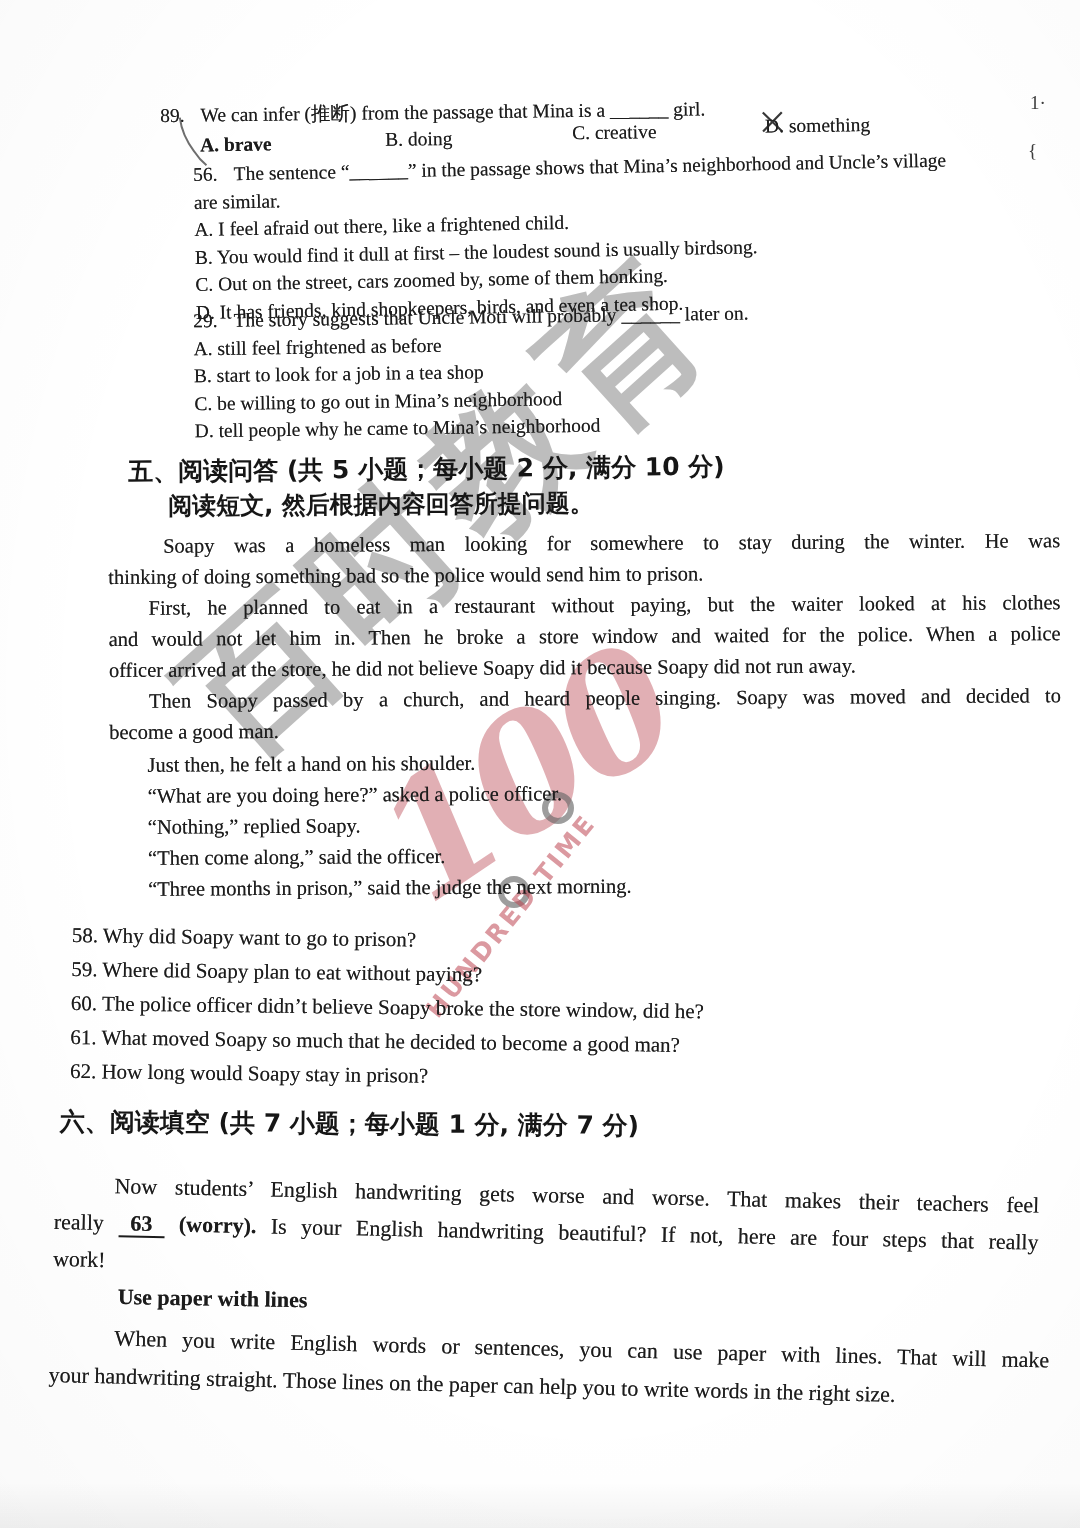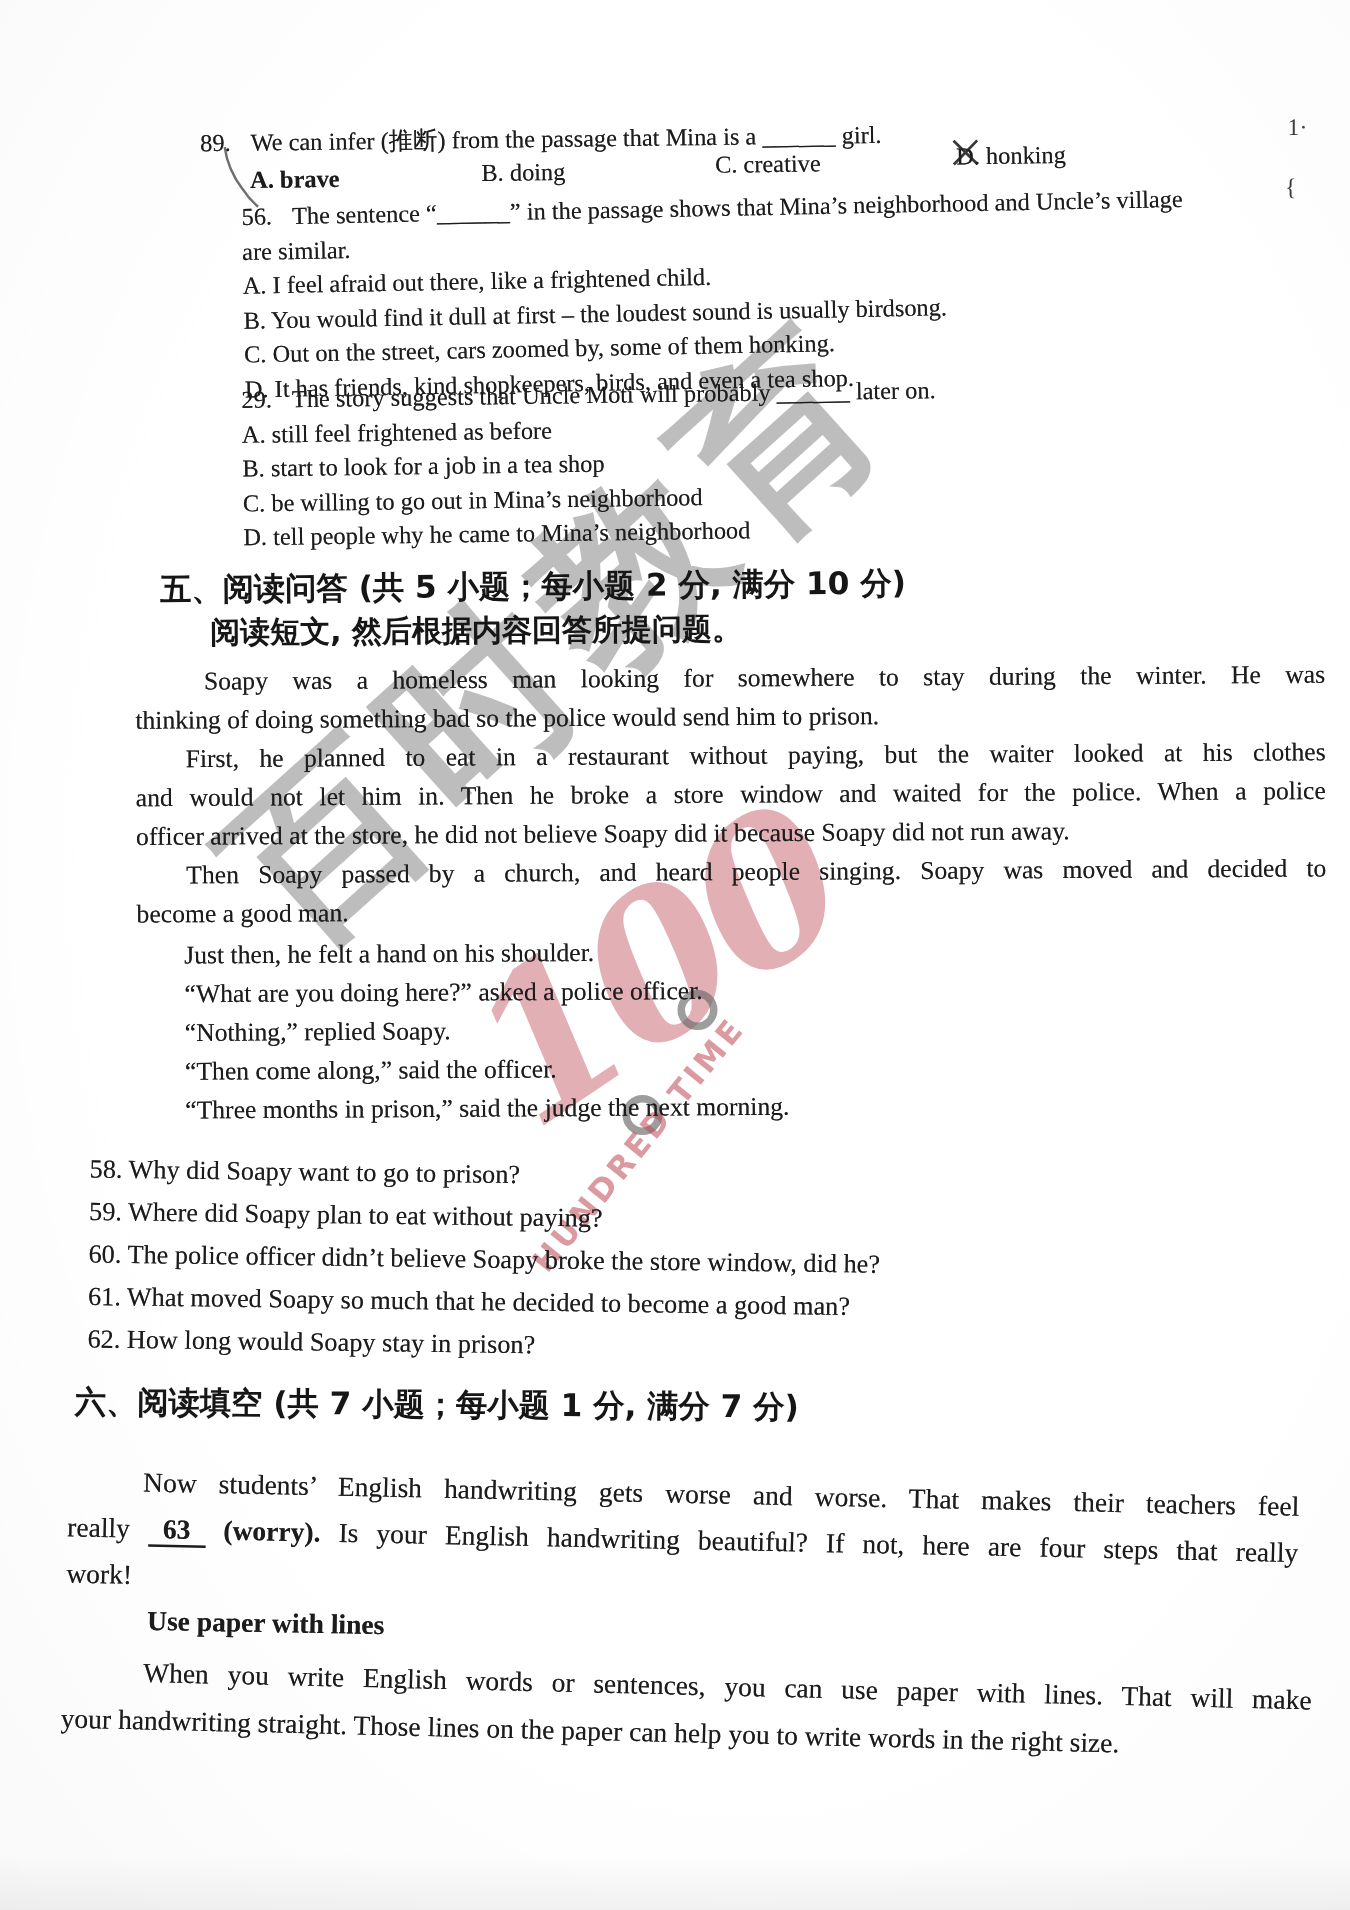--- a/index.html
+++ b/index.html
@@ -80,21 +80,21 @@
     <span class="qnum">89.</span><span>We can infer (推断) from the passage that Mina is a ______ girl.</span>
   </div>
   <div class="block topq soft" style="left:160px;top:132px;transform:rotate(-0.8deg);width:900px;">
     <div class="optrow">
       <svg class="markline" width="50" height="62" style="left:14px;top:-16px;">
         <path d="M6,2 q2,18 14,34 q5,8 12,14" stroke="#4a4a4a" stroke-width="2" fill="none" opacity="0.8"></path>
       </svg>
       <span class="optA">A. brave</span>
       <span class="optB">B. doing</span>
       <span class="optC">C. creative</span>
-      <span class="optD">D. honking</span>
+      <span class="optD">D. something</span>
       <svg class="markline" width="26" height="26" style="left:600px;top:-14px;">
         <path d="M3,3 L22,22 M22,3 L3,22" stroke="#222" stroke-width="2.2" fill="none" opacity="0.9"></path>
       </svg>
     </div>
   </div>
 
   <div class="block topq soft subopts" style="left:143px;top:162px;transform:rotate(-1.1deg);">
     <div class="row"><span class="qnum">56.</span><span>The sentence “______” in the passage shows that Mina’s neighborhood and Uncle’s village</span></div>
     <div class="row">are similar.</div>
     <div class="row">A. I feel afraid out there, like a frightened child.</div>

